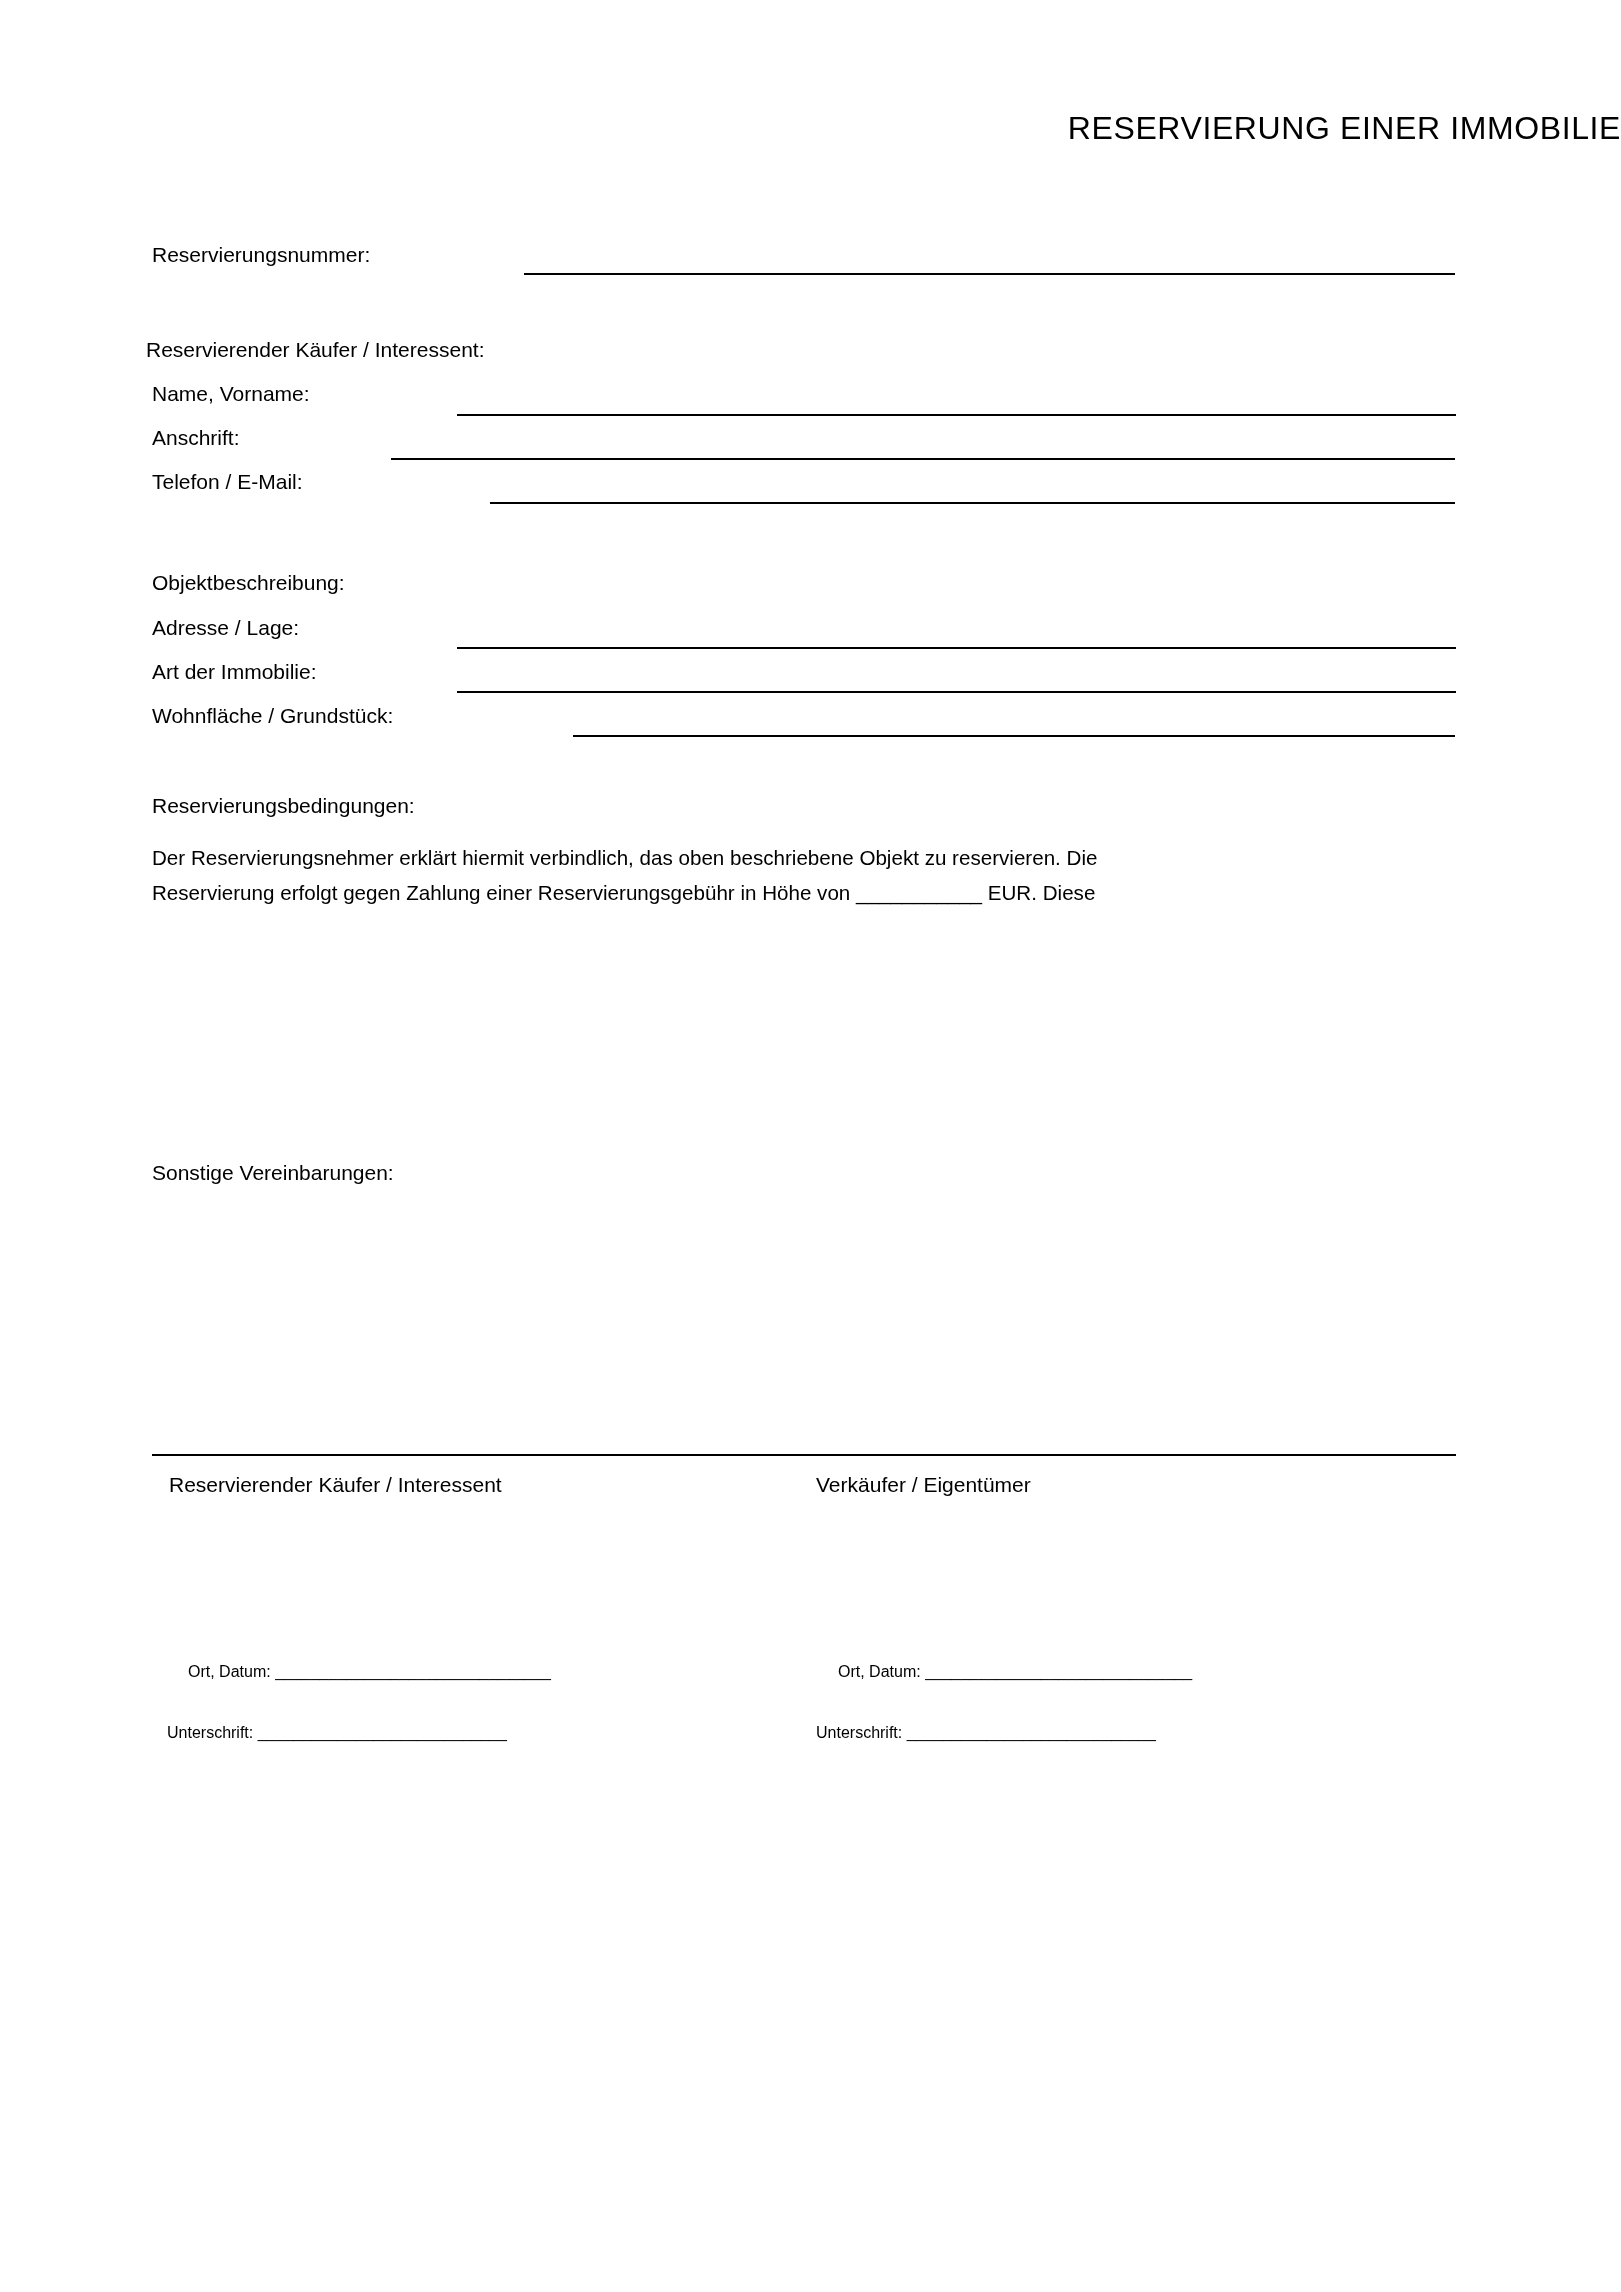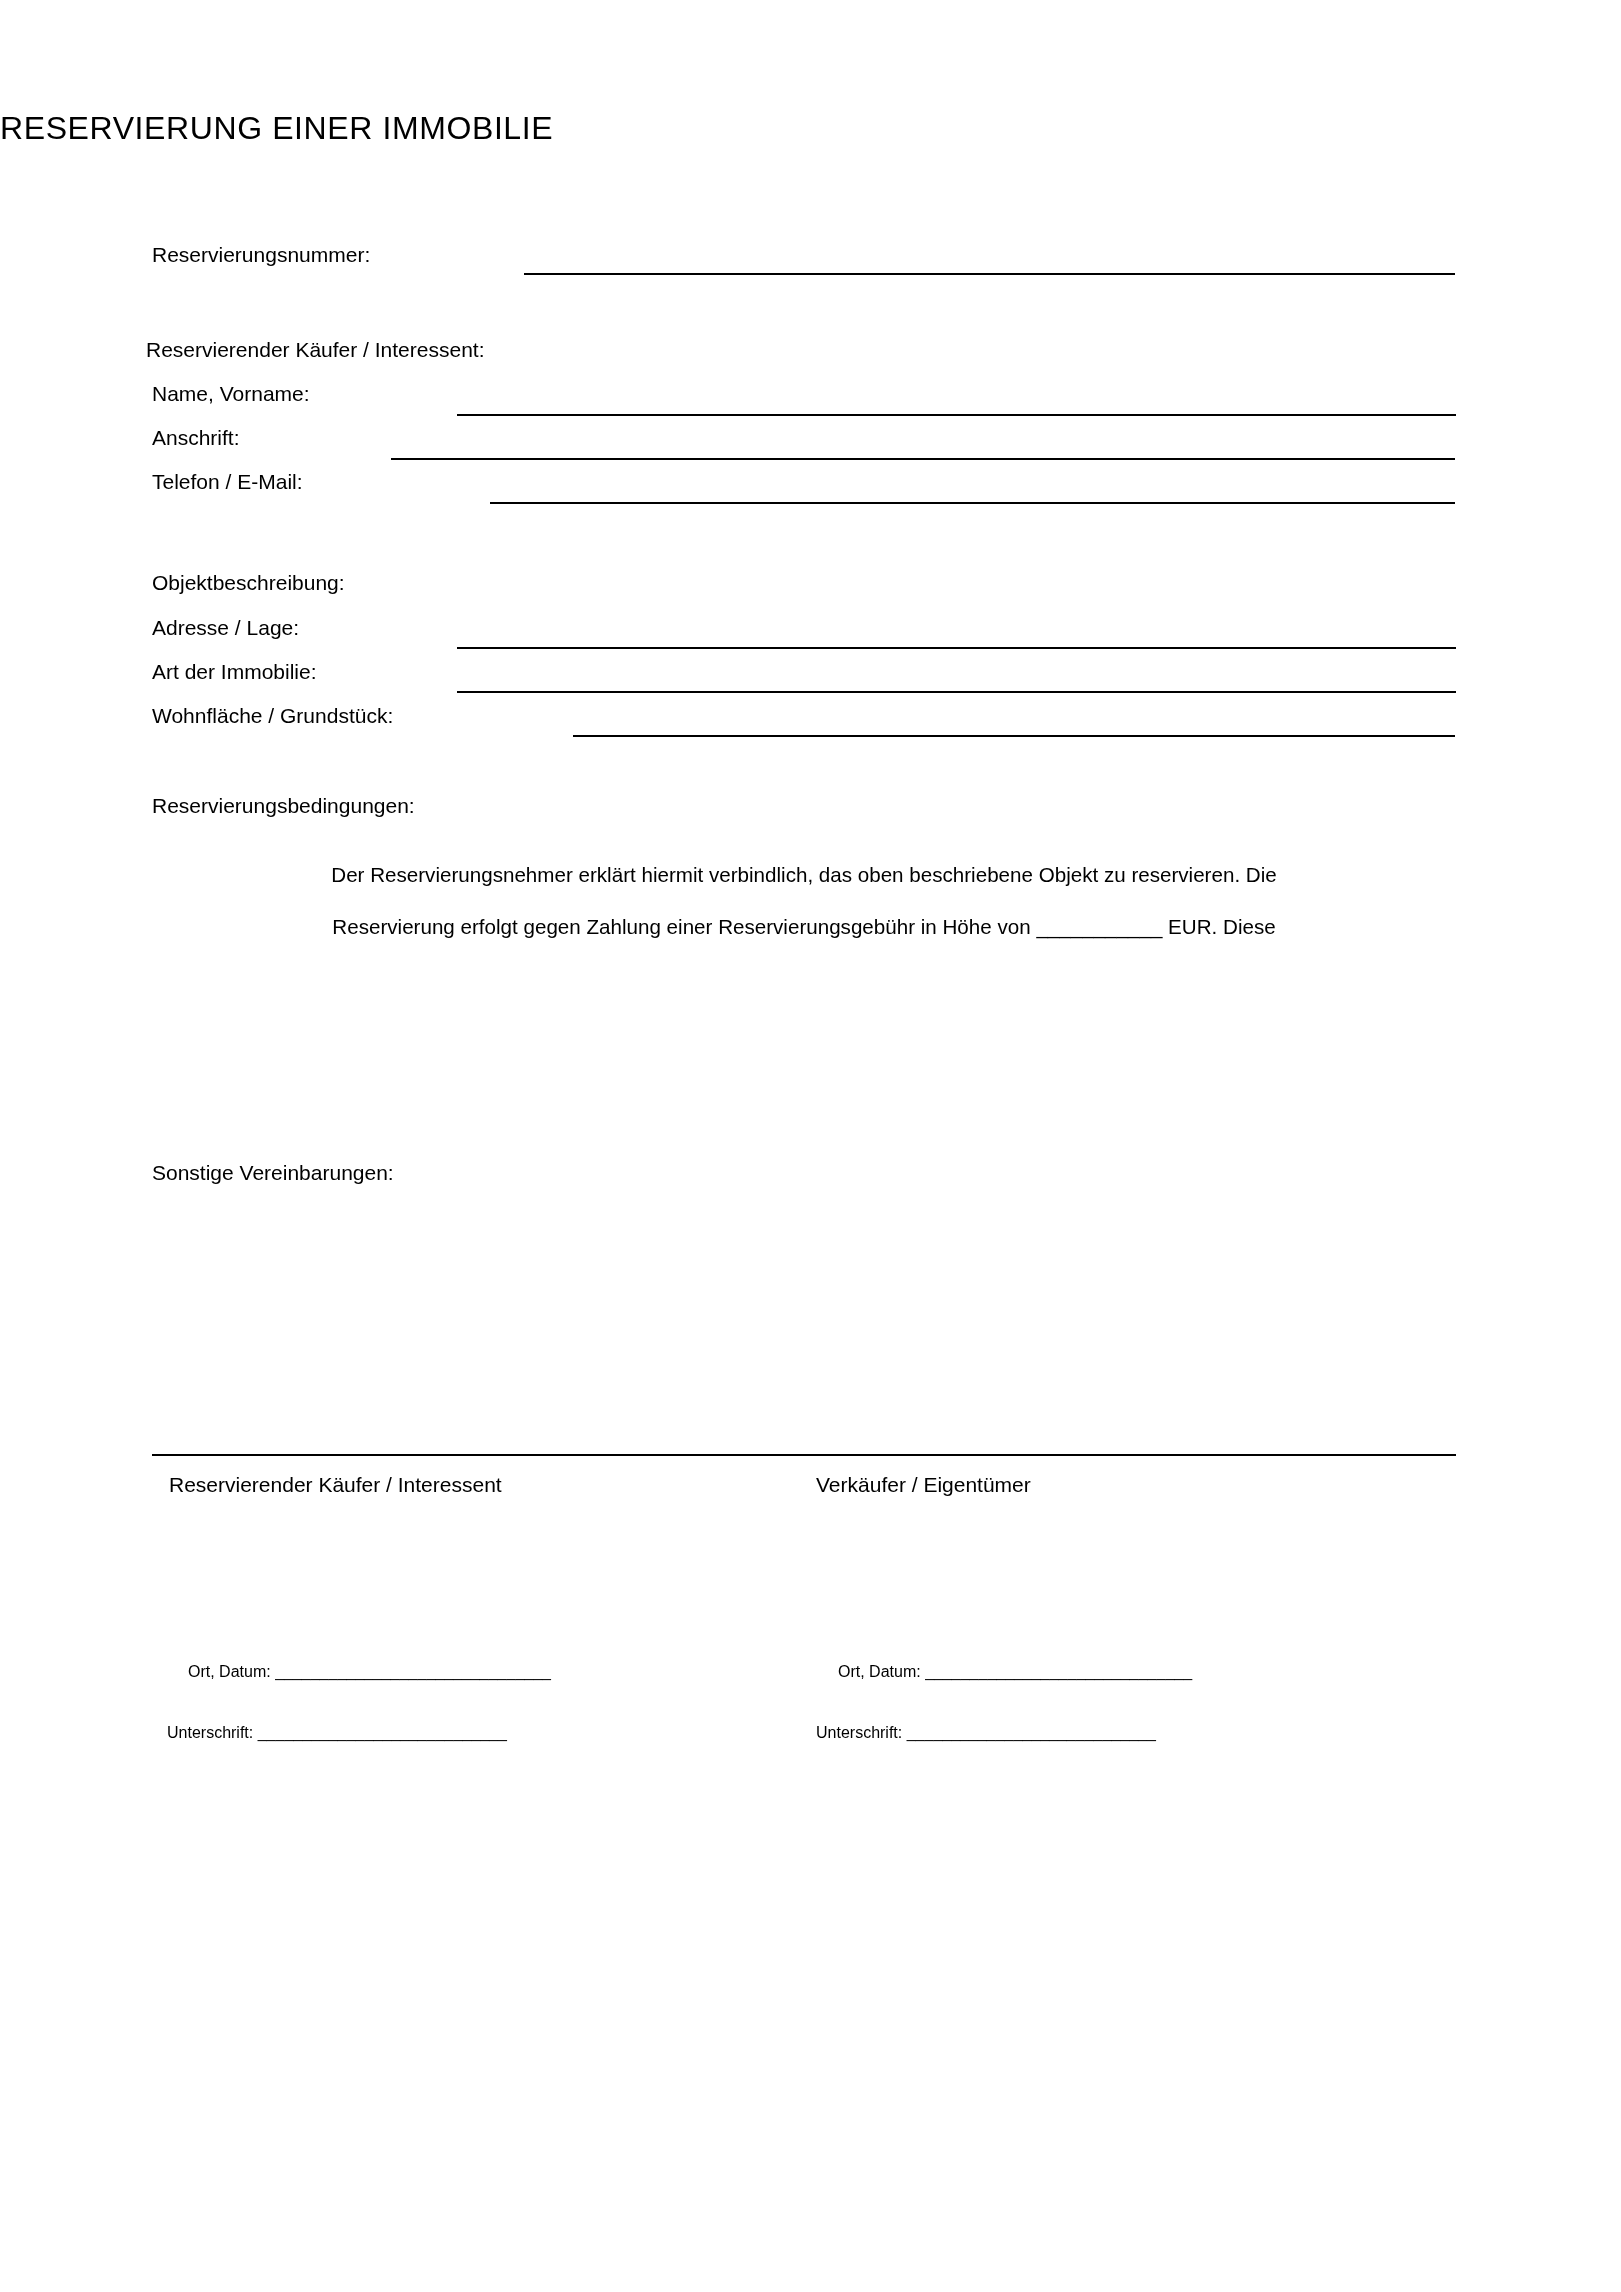--- a/index.html
+++ b/index.html
@@ -21,21 +21,21 @@
     left: 0;
     width: 1621px;
     height: 2293px;
     background: #ffffff;
   }
   .doc-title {
     position: absolute;
     top: 110px;
     left: 0;
     width: 1621px;
-    text-align: left;
+    text-align: right;
     font-size: 32px;
     letter-spacing: 0.6px;
     font-weight: 400;
   }
 
   .field-label {
     position: absolute;
     font-size: 21px;
     white-space: nowrap;
   }
@@ -52,22 +52,21 @@
 
   .para {
     position: absolute;
     left: 152px;
     width: 1304px;
     font-size: 20.6px;
     line-height: 35px;
     text-align: left;
   }
   .para p {
-    margin: 17px;
-    text-align: center;
+    margin: 0;
   }
 
   .sig-rule {
     position: absolute;
     left: 152px;
     width: 1304px;
     border-bottom: 2px solid #000000;
     height: 0;
   }
   .sig-name {

